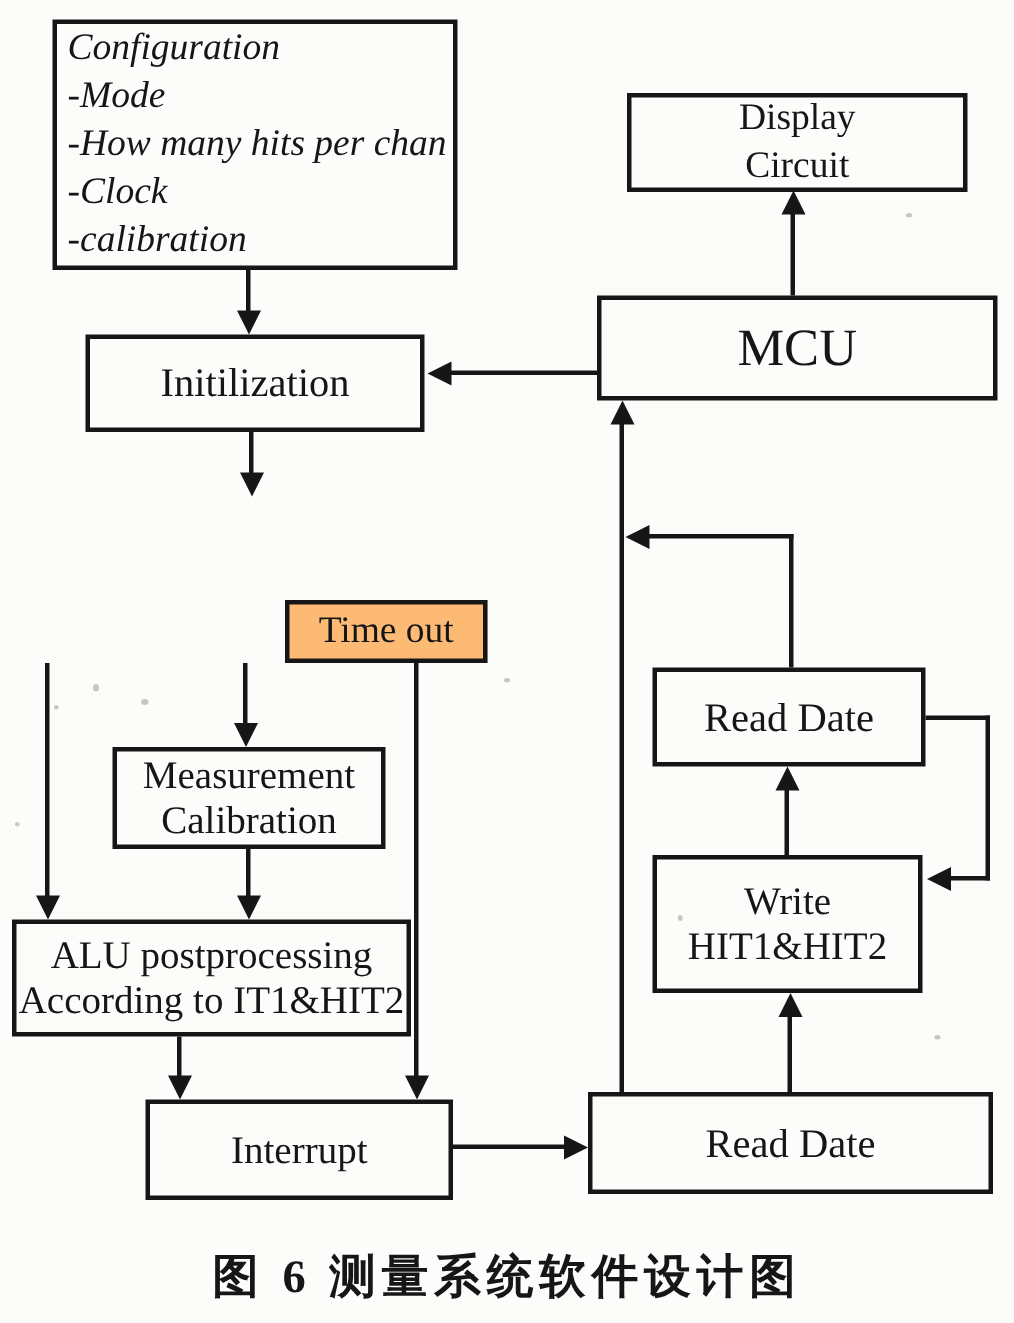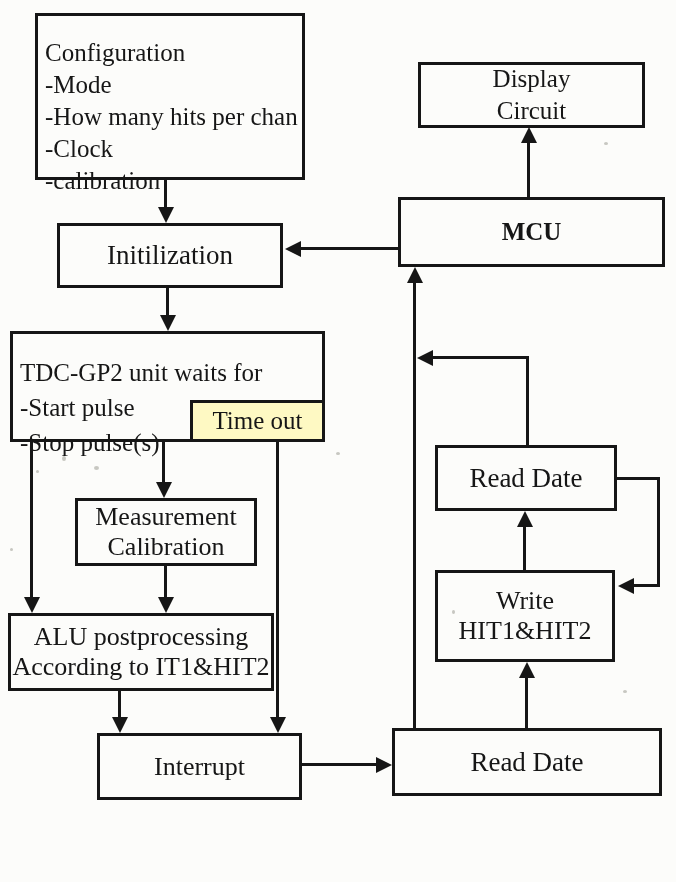--- a/index.html
+++ b/index.html
@@ -17,27 +17,28 @@
     box-sizing:border-box;
     border:3px solid #161616;
     background:transparent;
   }
   .box.center{
     display:flex;flex-direction:column;
     align-items:center;justify-content:center;
     text-align:center;
   }
   .box.left{
-    padding:21px 6px 0 7px;
+    padding:0 6px 0 7px;
+    font-style:italic;
   }
   .t{white-space:nowrap;}
   .fs25{font-size:25px;line-height:32px;}
   .fs26{font-size:26px;line-height:30px;}
   .fs27{font-size:27px;line-height:31px;text-align:center;}
-  .fs28{font-size:25px;line-height:32px;font-weight:bold;}
+  .fs28{font-size:35px;line-height:32px;}
   .tdc-line{font-size:25px;line-height:35px;}
   .vline,.hline{position:absolute;background:#161616;}
   .vline{width:3px;}
   .hline{height:3px;}
   .arr{position:absolute;width:0;height:0;}
   .arr.down{border-left:8px solid transparent;border-right:8px solid transparent;border-top:16px solid #161616;}
   .arr.up{border-left:8px solid transparent;border-right:8px solid transparent;border-bottom:16px solid #161616;}
   .arr.left{border-top:8px solid transparent;border-bottom:8px solid transparent;border-right:16px solid #161616;}
   .arr.right{border-top:8px solid transparent;border-bottom:8px solid transparent;border-left:16px solid #161616;}
   .caption{
@@ -60,27 +61,22 @@
     <div class="t fs25">-Mode</div>
     <div class="t fs25">-How many hits per chan</div>
     <div class="t fs25">-Clock</div>
     <div class="t fs25">-calibration</div>
   </div>
 
   <div class="box center" style="left:57px;top:223px;width:226px;height:65px;">
     <div class="t fs27">Initilization</div>
   </div>
 
-  <div class="box left" style="left:10px;top:331px;width:315px;height:111px;">
-    <div class="t tdc-line">TDC-GP2 unit waits for</div>
-    <div class="t tdc-line">-Start pulse</div>
-    <div class="t tdc-line">-Stop pulse(s)</div>
-  </div>
 
-  <div class="box center" style="left:190px;top:400px;width:135px;height:42px;background:#fef9c3;">
+  <div class="box center" style="left:190px;top:400px;width:135px;height:42px;background:#fdba74;">
     <div class="t fs25">Time out</div>
   </div>
 
   <div class="box center" style="left:75px;top:498px;width:182px;height:68px;">
     <div class="t fs26">Measurement</div>
     <div class="t fs26">Calibration</div>
   </div>
 
   <div class="box center" style="left:8px;top:613px;width:266px;height:78px;">
     <div class="t fs26">ALU postprocessing</div>
@@ -163,14 +159,15 @@
 
   <div class="spk" style="left:62px;top:456px;width:4px;height:5px;"></div>
   <div class="spk" style="left:94px;top:466px;width:5px;height:4px;"></div>
   <div class="spk" style="left:36px;top:470px;width:3px;height:3px;"></div>
   <div class="spk" style="left:336px;top:452px;width:4px;height:3px;"></div>
   <div class="spk" style="left:604px;top:142px;width:4px;height:3px;"></div>
   <div class="spk" style="left:452px;top:610px;width:3px;height:4px;"></div>
   <div class="spk" style="left:623px;top:690px;width:4px;height:3px;"></div>
   <div class="spk" style="left:10px;top:548px;width:3px;height:3px;"></div>
 
+  <div class="caption">图 6  测量系统软件设计图</div>
 
 </div>
 
 </body></html>

